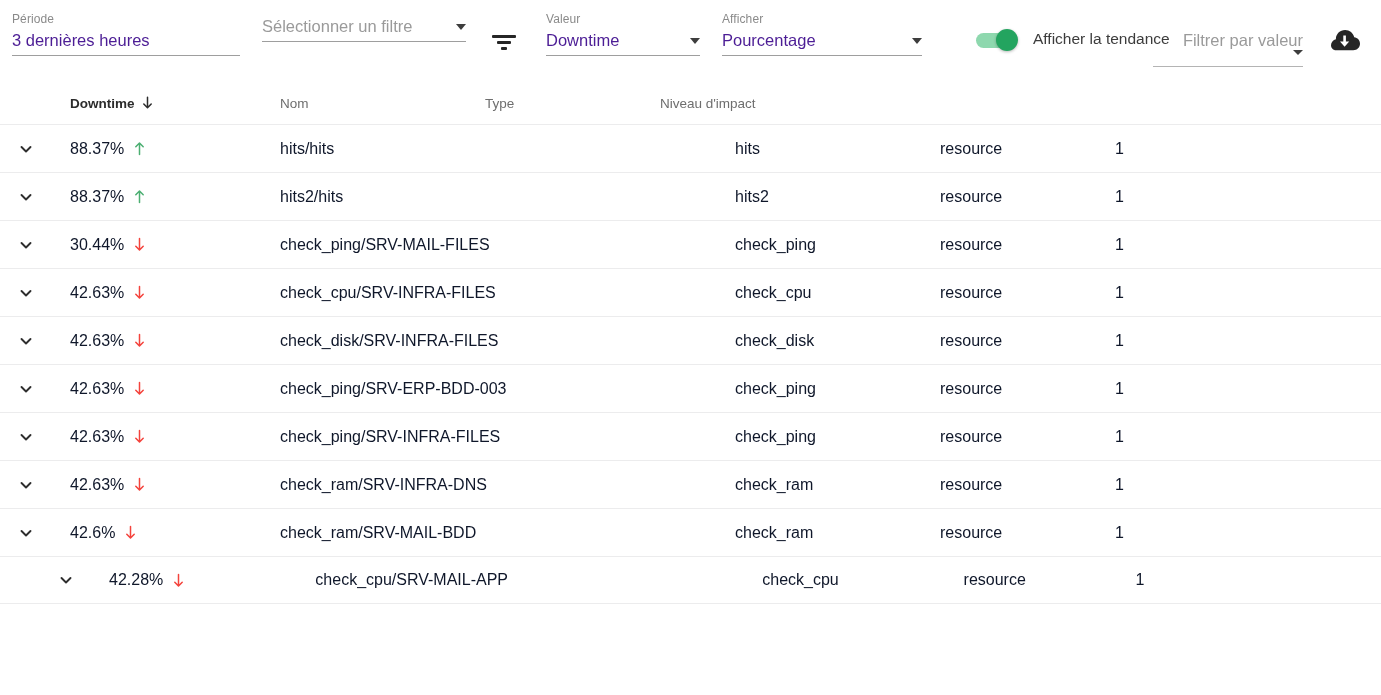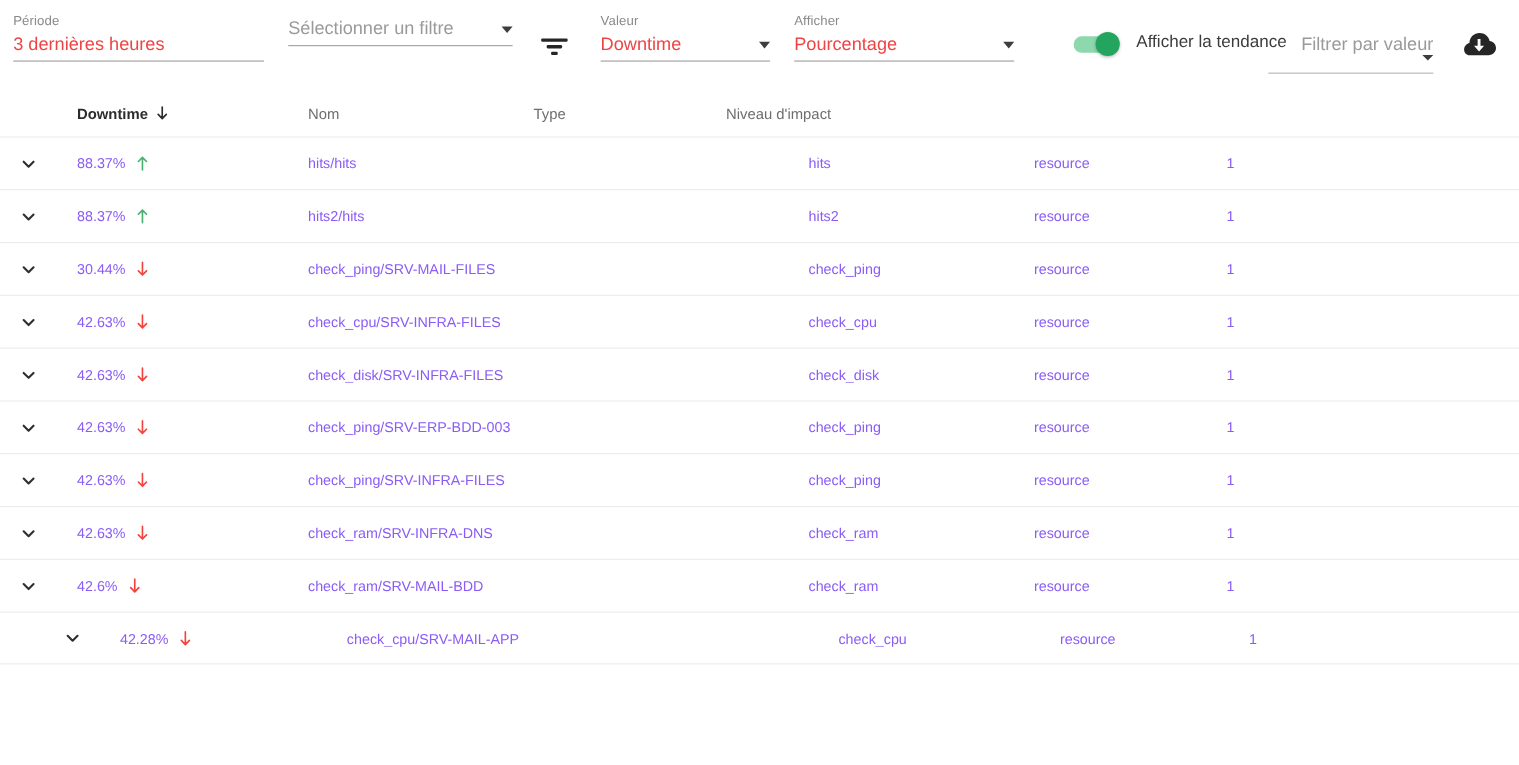--- a/index.html
+++ b/index.html
@@ -24,21 +24,21 @@
   .field .flabel {
     font-size: 12px; color: #8a8a8a; line-height: 14px;
     margin-bottom: 4px; letter-spacing: .1px;
   }
   .field .frow {
     display: flex; align-items: flex-end; justify-content: space-between;
     border-bottom: 1px solid #9e9e9e;
     padding-bottom: 5px;
   }
   .field .fval {
-    font-size: 16.5px; color: #ef4444; line-height: 20px;
+    font-size: 16.5px; color: #4c1d95; line-height: 20px;
     white-space: nowrap; overflow: hidden;
   }
   .field .fval.placeholder { color: #9a9a9a; }
   .caret {
     width: 0; height: 0; margin-left: 8px; margin-bottom: 6px;
     border-left: 5.5px solid transparent;
     border-right: 5.5px solid transparent;
     border-top: 6px solid #3d3d3d;
     flex: 0 0 auto;
   }
@@ -99,21 +99,21 @@
   .th.sorted { color: #2c2c2c; font-weight: bold; }
   .sort-arrow { margin-left: 6px; display:inline-flex; }
 
   .row {
     display: flex; align-items: center; height: 48px;
     border-top: 1px solid #ececed;
     background: #fff;
   }
   .row:last-of-type { border-bottom: 1px solid #ececed; padding-left: 40px; }
   .cell {
-    font-size: 13px; color: #8b5cf6; display: flex; align-items: center;
+    font-size: 16px; color: #0f172a; display: flex; align-items: center;
     white-space: nowrap; overflow: hidden;
   }
 
   
   .c-exp   { width: 70px;  padding-left: 17px; }
   .c-down  { width: 210px; padding-left: 0px; }
   .c-id    { width: 455px; }
   .c-nom   { width: 205px; }
   .c-type  { width: 175px; }
   .c-lvl   { width: 250px; }

